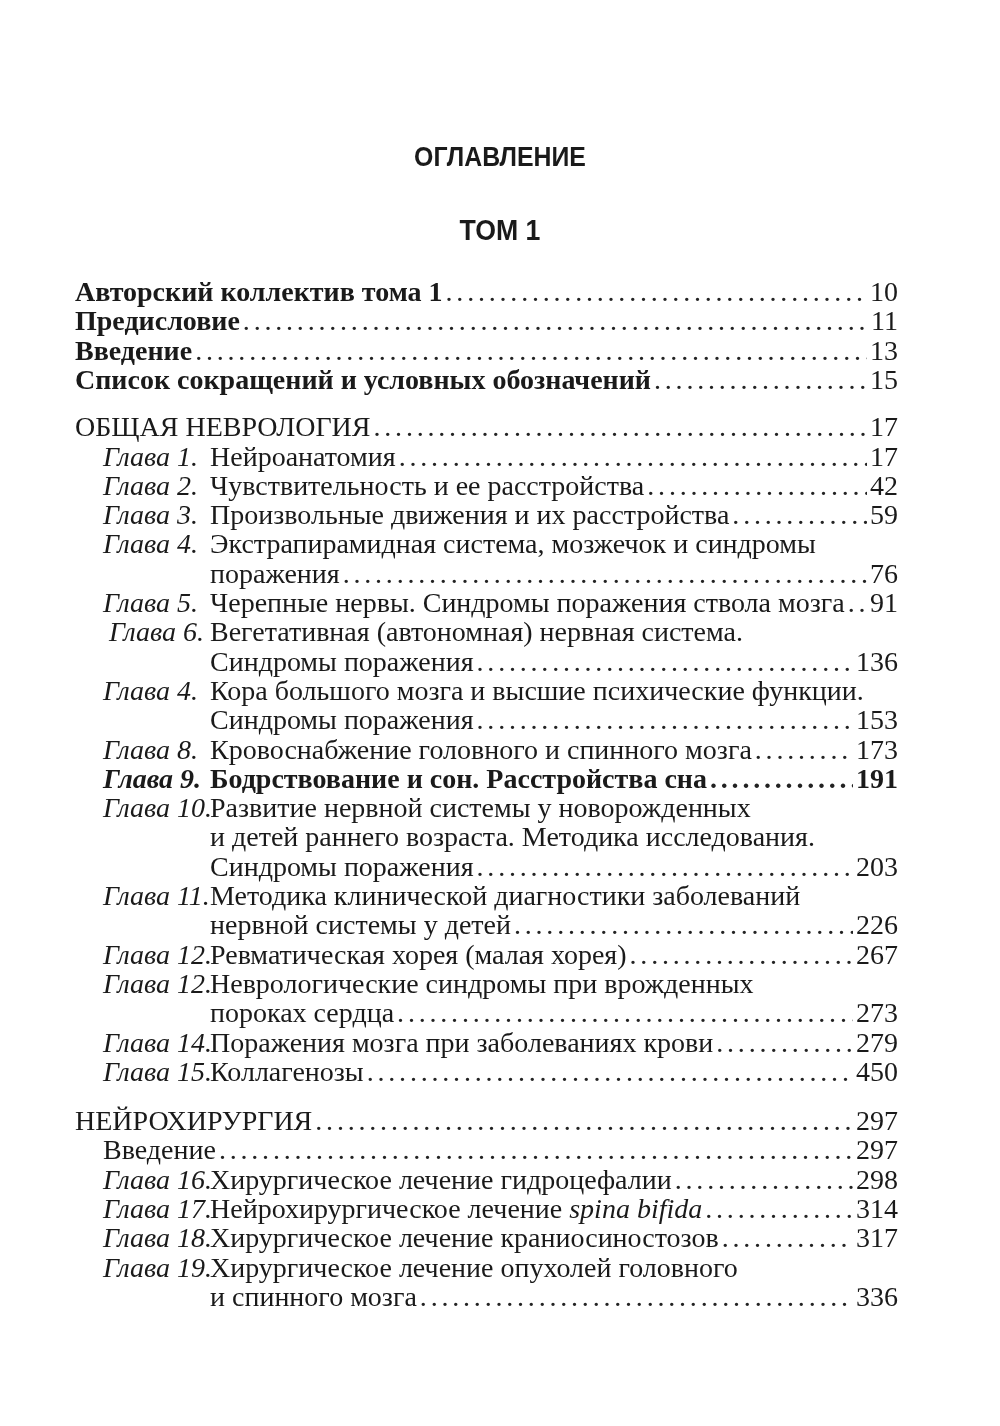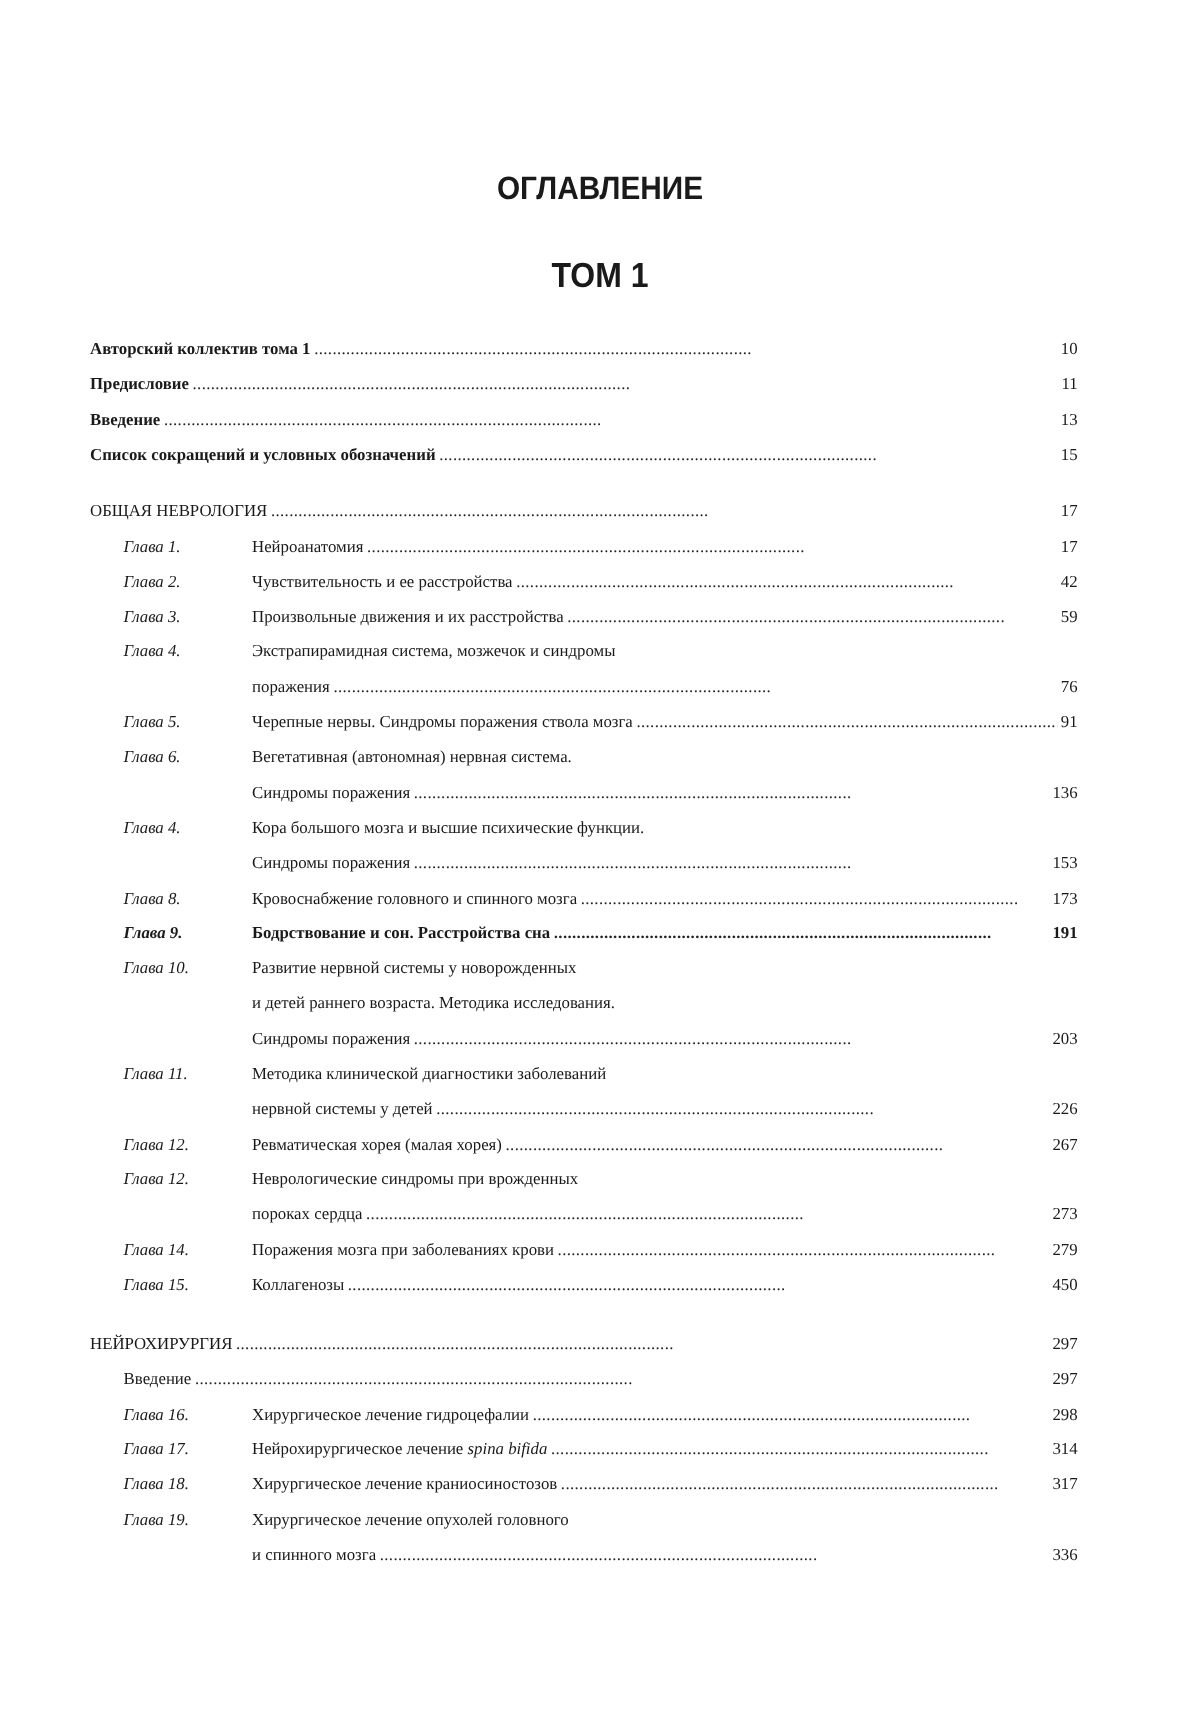--- a/index.html
+++ b/index.html
@@ -14,21 +14,21 @@
     .title {
       position: absolute; left: 0; width: 1000px; text-align: center;
       font-family: "Liberation Sans", sans-serif; font-weight: bold;
       font-size: 27px; letter-spacing: 0px; transform: scaleX(0.92);
     }
     #t-main { top: 142px; }
     #t-vol { top: 214px; font-size: 29px; }
     .row {
       position: absolute; left: 75px; width: 823px; height: 29px;
       display: flex; align-items: flex-end;
-      font-size: 14px; line-height: 26px;
+      font-size: 28px; line-height: 26px;
       white-space: nowrap;
     }
     .row .lbl {
       font-style: italic; width: 107px; flex: none;
       padding-left: 28px; box-sizing: border-box; margin-left: 0;
     }
     .row.chap .lbl { width: 135px; }
     .row .txt { flex: none; }
     .row.bold .txt { font-weight: bold; }
     .row .dots {
@@ -101,21 +101,21 @@
       <span class="txt">поражения</span>
       <span class="dots"></span>
       <span class="pg">76</span>
     </div>
     <div class="row chap" style="top: 587px;">
       <span class="lbl">Глава 5.</span>
       <span class="txt">Черепные нервы. Синдромы поражения ствола мозга</span>
       <span class="dots"></span>
       <span class="pg">91</span>
     </div>
-    <div class="row chap" style="top: 616.3px;">
+    <div class="row chap" style="top: 616.3px; text-align: center;">
       <span class="lbl">Глава 6.</span>
       <span class="txt">Вегетативная (автономная) нервная система.</span>
     </div>
     <div class="row cont" style="top: 645.6px;">
       <span class="txt">Синдромы поражения</span>
       <span class="dots"></span>
       <span class="pg">136</span>
     </div>
     <div class="row chap" style="top: 674.9px;">
       <span class="lbl">Глава 4.</span>

